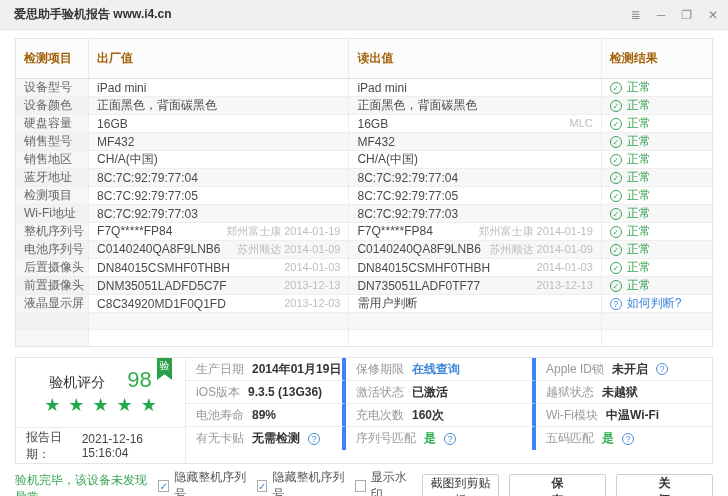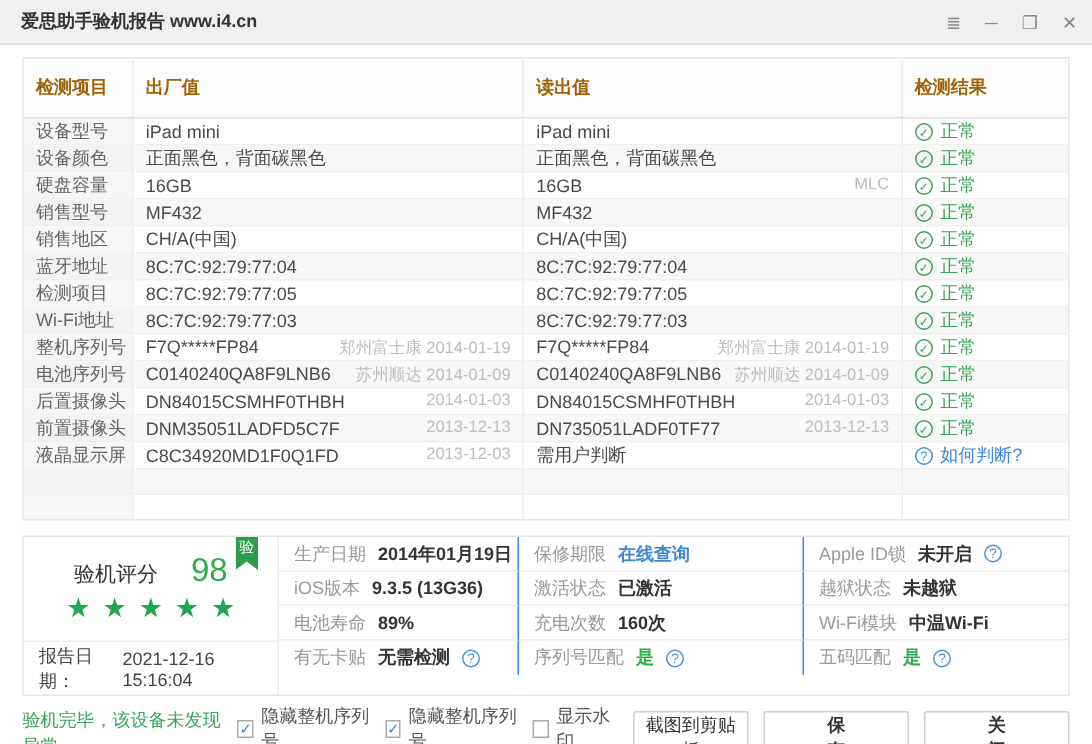--- a/index.html
+++ b/index.html
@@ -75,21 +75,21 @@
   .report-date {
     height:36px; border-top:1px solid #ececec; display:flex; align-items:center;
     padding-left:10px; color:#444;
   }
   .info-grid {
     flex:1; display:grid; grid-template-columns:160px 190px 1fr;
     grid-auto-rows:23px;
   }
   .gcell {
     display:flex; align-items:center; padding-left:10px; gap:8px;
-    border-bottom:1px solid #ececef; border-right:1px solid #3b82f6;
+    border-bottom:1px solid #ececef; border-right:4px solid #3b82f6;
     white-space:nowrap; overflow:hidden;
   }
   .gcell:nth-child(3n) { border-right:none; }
   .gcell:nth-child(n+10) { border-bottom:none; }
   .g-label { color:#999; }
   .g-value { color:#333; font-weight:bold; }
   .g-value.link { color:#3d86d8; cursor:pointer; }
   .g-value.green { color:#2fae4a; }
   
   .footer {

